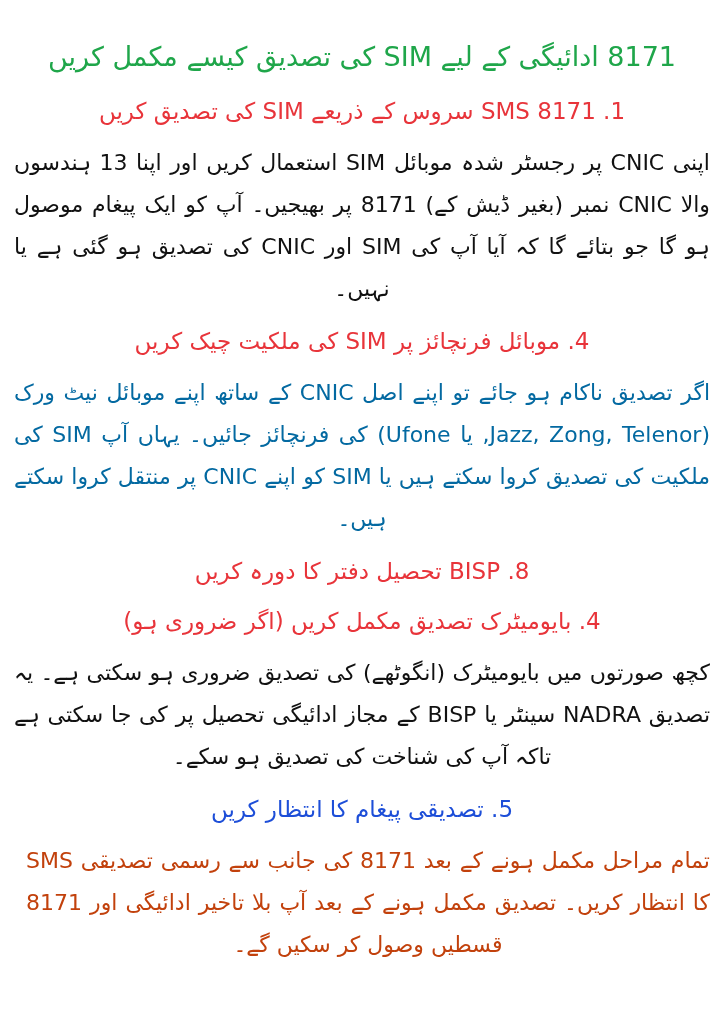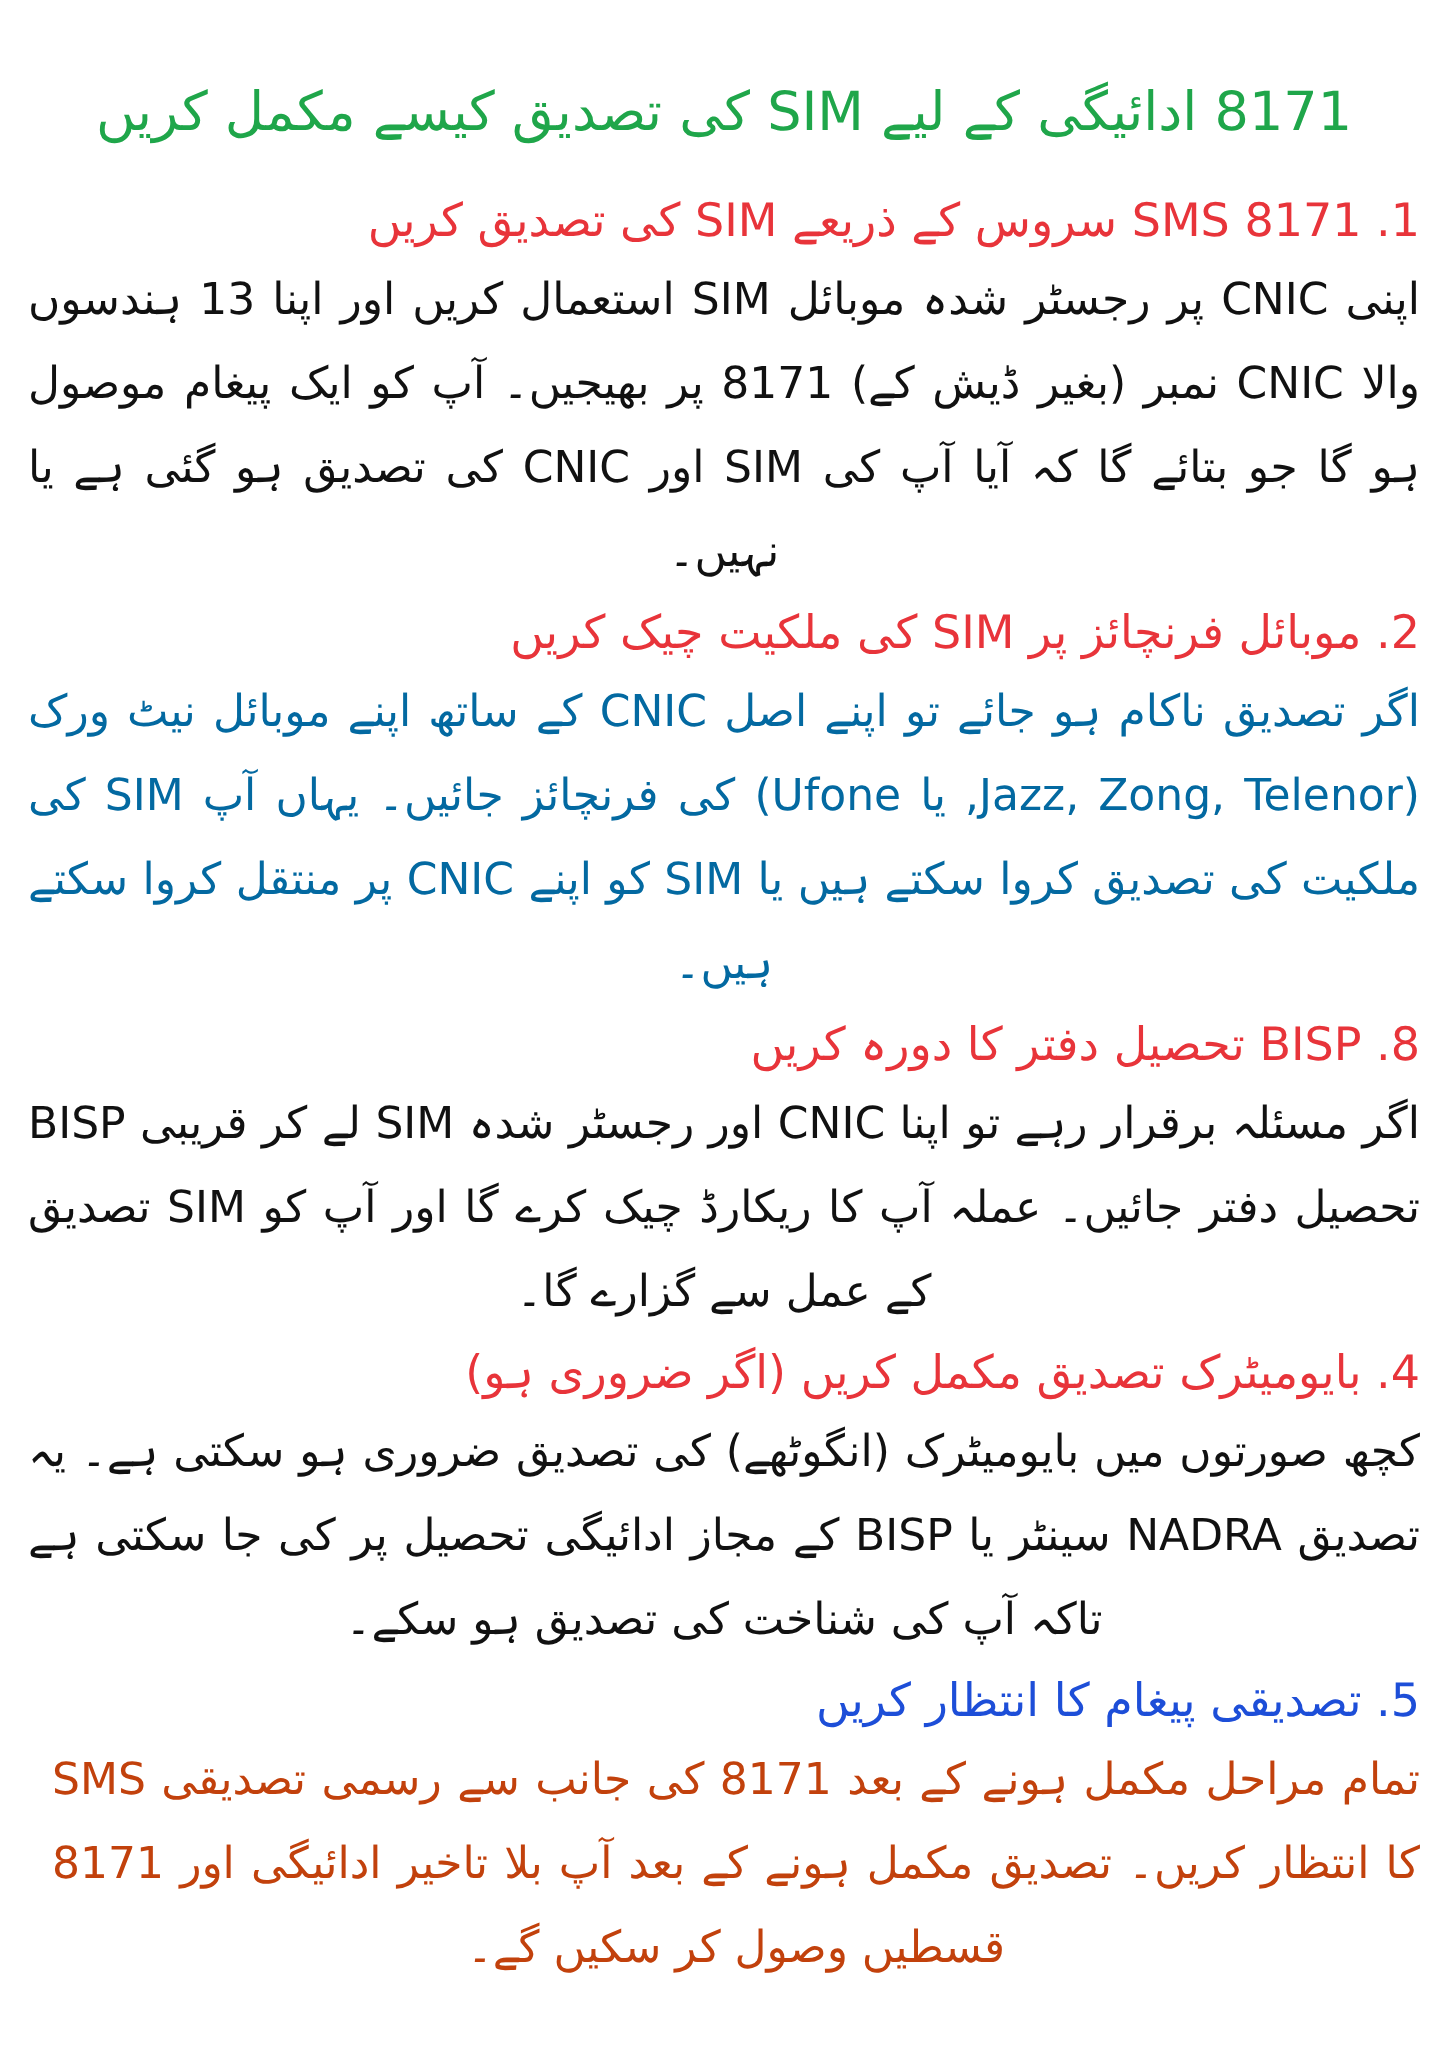--- a/index.html
+++ b/index.html
@@ -22,23 +22,24 @@
       direction: rtl;
     }
     .title {
       text-align: center;
       font-size: 27px;
       line-height: 46px;
       margin: 12px;
       font-weight: normal;
     }
     .heading {
+      text-align: center;
       font-size: 23px;
       line-height: 38px;
-      margin: 0;
+      margin: 12px;
       font-weight: normal;
     }
     .para {
       text-align: justify;
       text-align-last: center;
       font-size: 22px;
       line-height: 42px;
       margin: 0;
     }
   </style>
@@ -47,27 +48,26 @@
 
 <div class="page">
   <h1 class="title" style="color: rgb(31, 166, 74);">8171 ادائیگی کے لیے SIM کی تصدیق کیسے مکمل کریں</h1>
 
   <section>
     <h2 class="heading" style="color: rgb(232, 52, 58);">1. SMS 8171 سروس کے ذریعے SIM کی تصدیق کریں</h2>
     <p class="para" style="color: rgb(17, 17, 17);">اپنی CNIC پر رجسٹر شدہ موبائل SIM استعمال کریں اور اپنا 13 ہندسوں والا CNIC نمبر (بغیر ڈیش کے) 8171 پر بھیجیں۔ آپ کو ایک پیغام موصول ہو گا جو بتائے گا کہ آیا آپ کی SIM اور CNIC کی تصدیق ہو گئی ہے یا نہیں۔</p>
   </section>
 
   <section>
-    <h2 class="heading" style="color: rgb(232, 52, 58);">2. موبائل فرنچائز پر SIM کی ملکیت چیک کریں</h2>
+    <h2 class="heading" style="color: rgb(232, 52, 58);">4. موبائل فرنچائز پر SIM کی ملکیت چیک کریں</h2>
     <p class="para" style="color: #0369a1;">اگر تصدیق ناکام ہو جائے تو اپنے اصل CNIC کے ساتھ اپنے موبائل نیٹ ورک (Jazz, Zong, Telenor, یا Ufone) کی فرنچائز جائیں۔ یہاں آپ SIM کی ملکیت کی تصدیق کروا سکتے ہیں یا SIM کو اپنے CNIC پر منتقل کروا سکتے ہیں۔</p>
   </section>
 
   <section>
     <h2 class="heading" style="color: rgb(232, 52, 58);">8. BISP تحصیل دفتر کا دورہ کریں</h2>
-    <p class="para" style="color: rgb(17, 17, 17);">اگر مسئلہ برقرار رہے تو اپنا CNIC اور رجسٹر شدہ SIM لے کر قریبی BISP تحصیل دفتر جائیں۔ عملہ آپ کا ریکارڈ چیک کرے گا اور آپ کو SIM تصدیق کے عمل سے گزارے گا۔</p>
   </section>
 
   <section>
     <h2 class="heading" style="color: rgb(232, 52, 58);">4. بایومیٹرک تصدیق مکمل کریں (اگر ضروری ہو)</h2>
     <p class="para" style="color: rgb(17, 17, 17);">کچھ صورتوں میں بایومیٹرک (انگوٹھے) کی تصدیق ضروری ہو سکتی ہے۔ یہ تصدیق NADRA سینٹر یا BISP کے مجاز ادائیگی تحصیل پر کی جا سکتی ہے تاکہ آپ کی شناخت کی تصدیق ہو سکے۔</p>
   </section>
 
   <section>
     <h2 class="heading" style="color: #1d4ed8;">5. تصدیقی پیغام کا انتظار کریں</h2>
     <p class="para" style="color: #c2410c; margin-left: 12px;">تمام مراحل مکمل ہونے کے بعد 8171 کی جانب سے رسمی تصدیقی SMS کا انتظار کریں۔ تصدیق مکمل ہونے کے بعد آپ بلا تاخیر ادائیگی اور 8171 قسطیں وصول کر سکیں گے۔</p>

